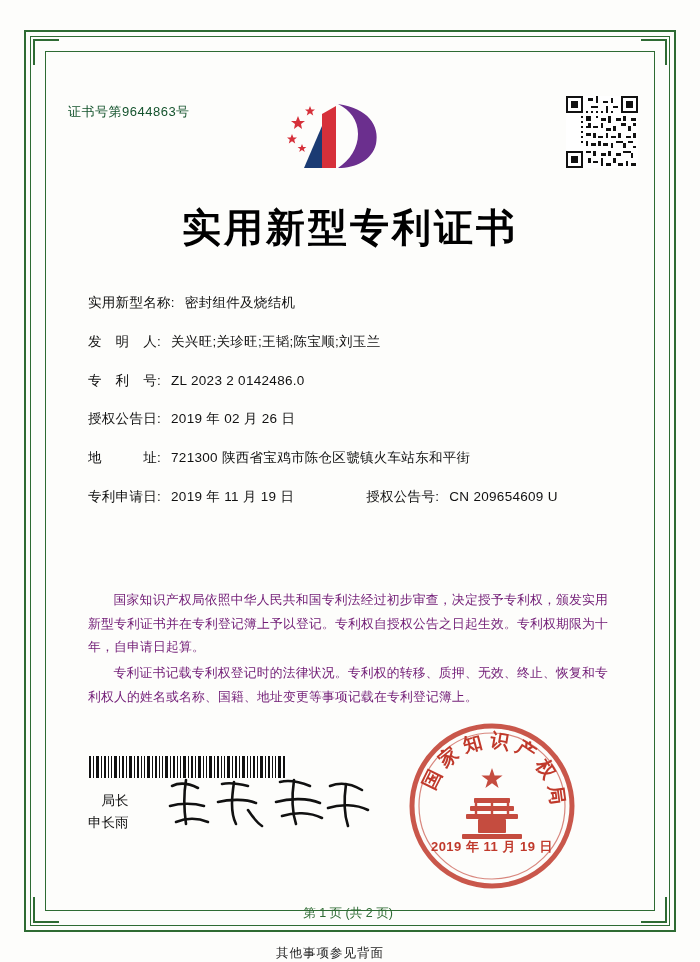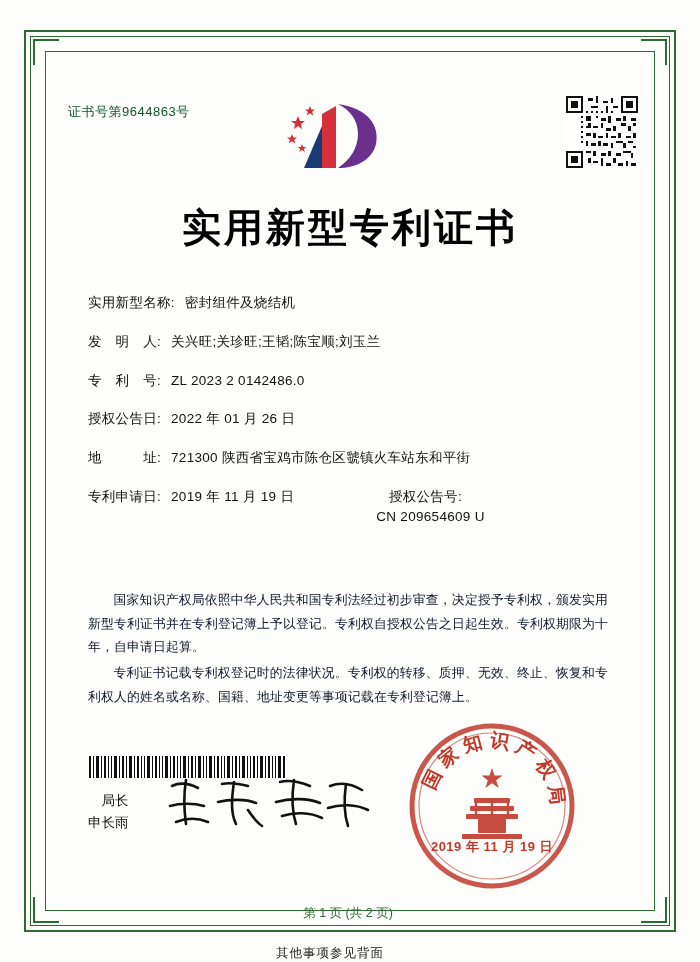--- a/index.html
+++ b/index.html
@@ -110,37 +110,36 @@
   .row .val {
     margin-left: 10px;
     letter-spacing: 0.3px;
   }
   .row.split {
     justify-content: flex-start;
   }
   .row .group2 {
     margin-left: 72px;
     display: flex;
-    align-items: center;
-    flex-direction: column;
+    align-items: flex-end;
   }
   .row .group2 .val { margin-left: 10px; }
 
   
   .lbl.sp1 { letter-spacing: 0.3px; }
 
   
   .body-text {
     position: absolute;
     left: 88px; top: 588px;
     width: 520px;
     font-size: 12.8px;
     line-height: 1.85;
     text-align: justify;
-    color: #0f172a;
+    color: #701a75;
     letter-spacing: 0.2px;
   }
   .body-text p {
     margin: 0 0 2px 0;
     text-indent: 2em;
   }
 
   
   .barcode {
     position: absolute;
@@ -341,21 +340,21 @@
       <span class="val">关兴旺;关珍旺;王韬;陈宝顺;刘玉兰</span>
     </div>
 
     <div class="row">
       <span class="lbl sp1">专　利　号:</span>
       <span class="val">ZL 2023 2 0142486.0</span>
     </div>
 
     <div class="row">
       <span class="lbl sp1">授权公告日:</span>
-      <span class="val">2022 年 01 月 26 日</span>
+      <span class="val">2019 年 02 月 26 日</span>
     </div>
 
 
     <div class="row">
       <span class="lbl sp1">地　　　址:</span>
       <span class="val">721300 陕西省宝鸡市陈仓区虢镇火车站东和平街</span>
     </div>
 
     <div class="row split">
       <span class="lbl sp1">专利申请日:</span>

